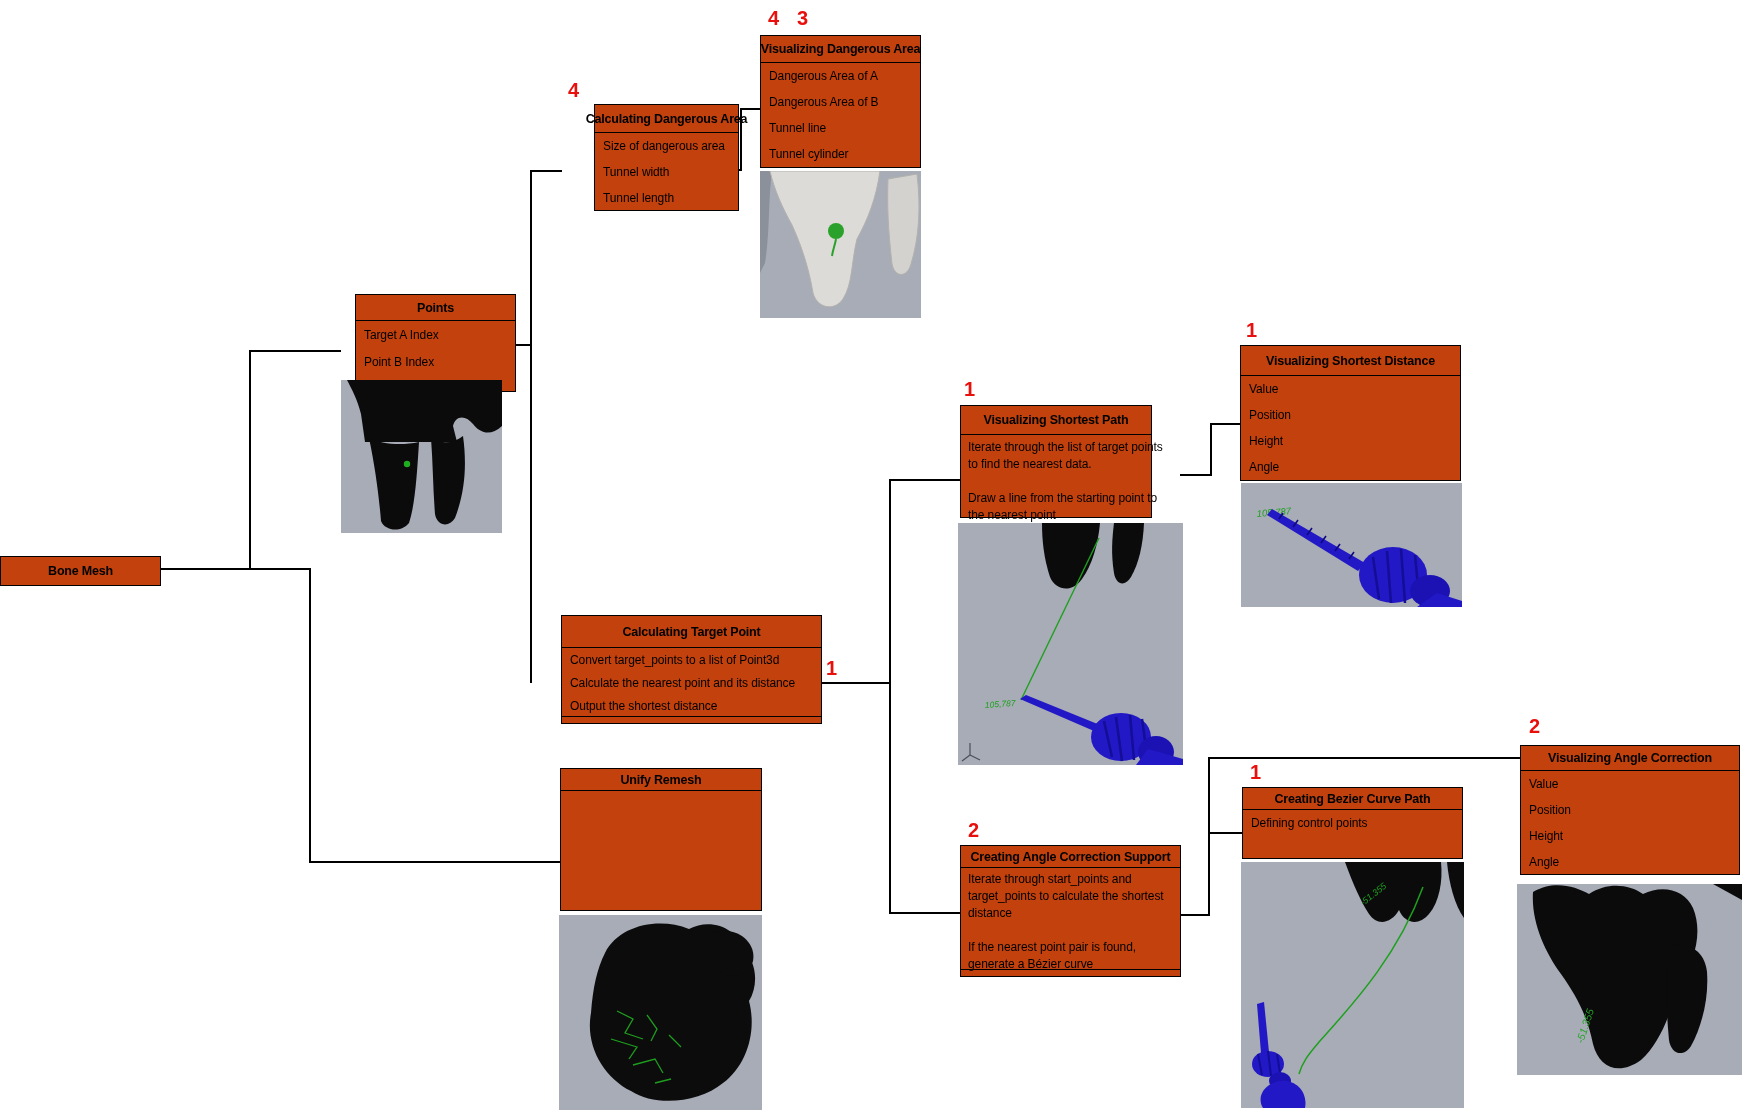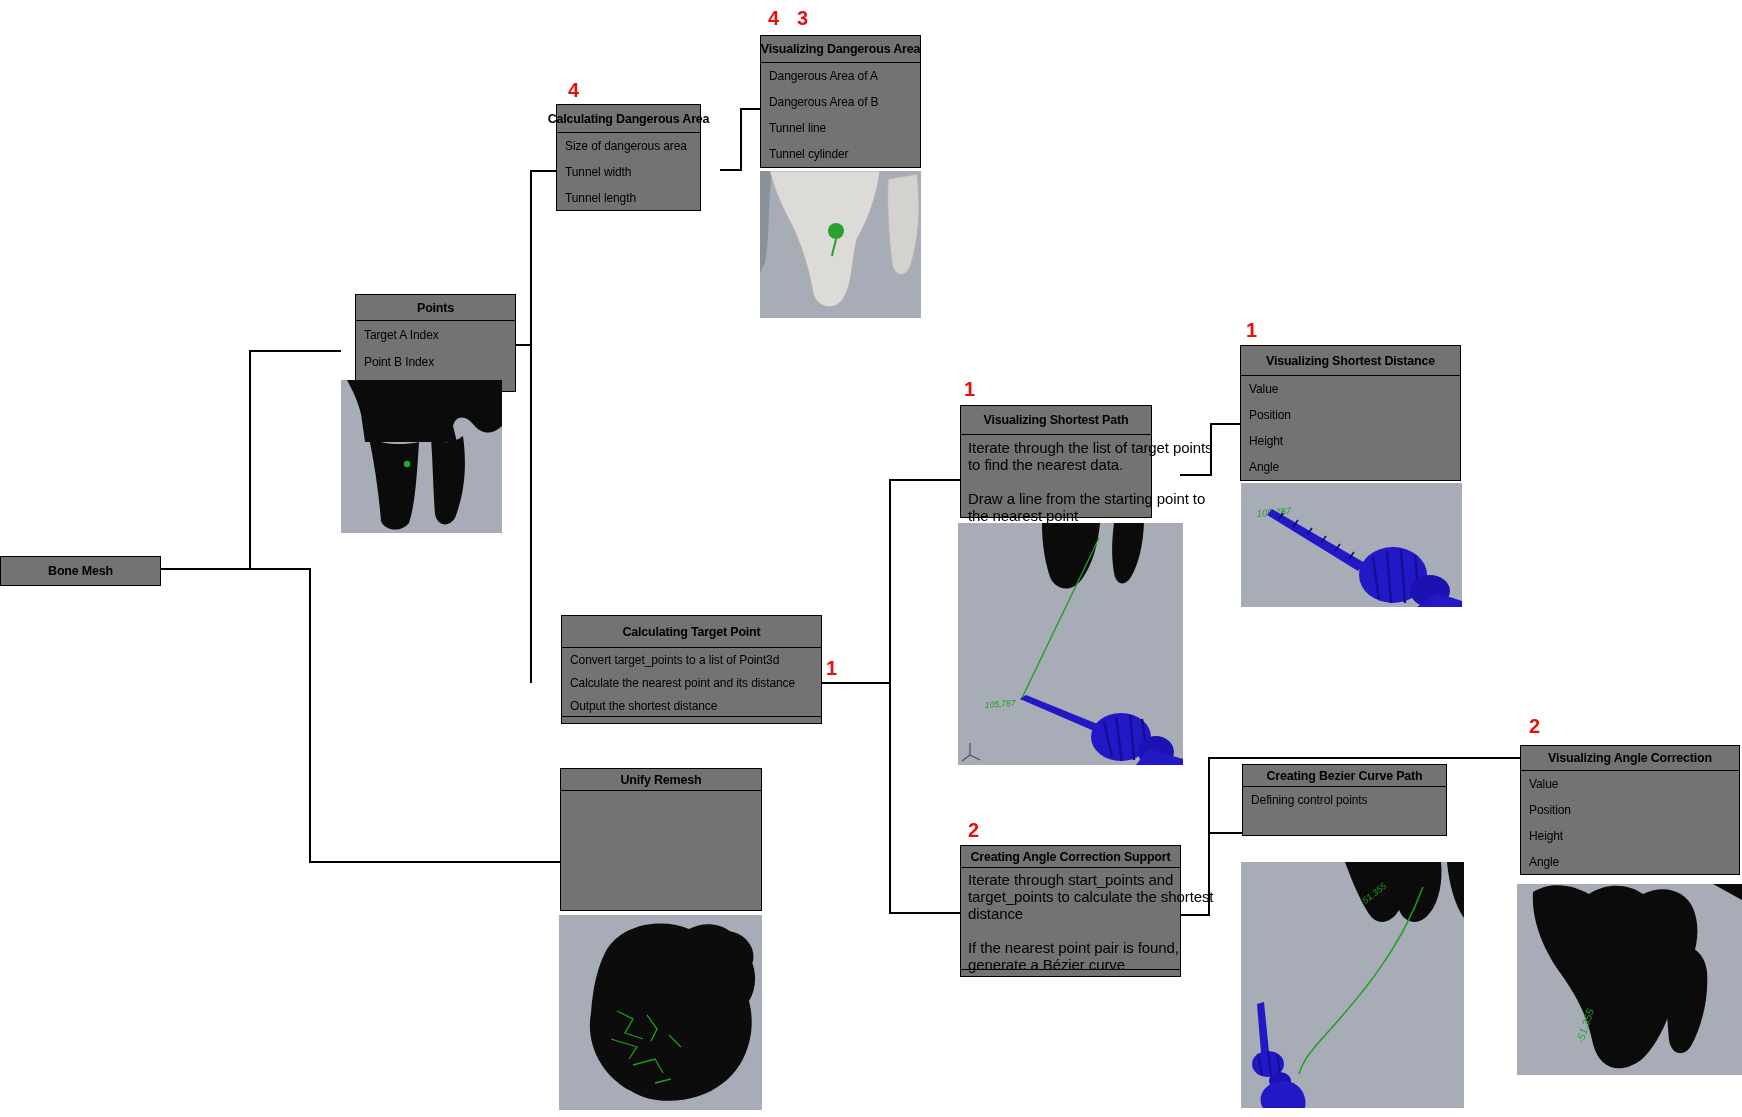--- a/index.html
+++ b/index.html
@@ -1,24 +1,24 @@
 <!DOCTYPE html>
 <html><head>
 <meta charset="utf-8">
 <style>
   html,body{margin:0;padding:0;background:#ffffff;}
   #canvas{position:relative;width:1742px;height:1117px;background:#ffffff;overflow:hidden;
           font-family:"Liberation Sans", sans-serif;color:#000;}
-  .node{position:absolute;background:#737373;border:1.5px solid #000;box-sizing:border-box;}
+  .node{position:absolute;background:#c2410c;border:1.5px solid #000;box-sizing:border-box;}
   .node .title{font-weight:bold;font-size:12.5px;letter-spacing:-0.2px;text-align:center;
                border-bottom:1px solid #000;white-space:nowrap;overflow:visible;
                display:flex;align-items:center;justify-content:center;}
   .row{font-size:12px;letter-spacing:-0.1px;padding-left:8px;white-space:nowrap;
        display:flex;align-items:center;}
-  .bl{font-size:15px;letter-spacing:-0.1px;white-space:nowrap;min-height:17px;line-height:17px;}
+  .bl{font-size:12px;letter-spacing:-0.1px;white-space:nowrap;min-height:17px;line-height:17px;}
   .body{padding:4px 7px 0 7px;}
   .footer{position:absolute;left:0;right:0;bottom:0;height:6px;border-top:1px solid #000;}
   .indent{margin-left:42px;}
   .badge{position:absolute;color:#e8100c;font-weight:bold;font-size:20px;line-height:20px;}
   .conn{position:absolute;background:#000;}
   .conn.h{height:1.5px;}
   .conn.v{width:1.5px;}
   .viewport{position:absolute;}
   .viewport svg{display:block;}
 </style>
@@ -63,21 +63,21 @@
   <div class="node" style="left:0px;top:556px;width:161px;height:30px">
     <div class="title" style="height:27px;border-bottom:none">Bone Mesh</div>
   </div>
 
   <div class="node" style="left:355px;top:294px;width:161px;height:98px">
     <div class="title" style="height:25px">Points</div>
     <div class="row" style="height:27px">Target A Index</div>
     <div class="row" style="height:27px">Point B Index</div>
   </div>
 
-  <div class="node" style="left:556px;top:104px;width:145px;height:107px">
+  <div class="node" style="left:594px;top:104px;width:145px;height:107px">
     <div class="title" style="height:27px">Calculating Dangerous Area</div>
     <div class="row" style="height:26px">Size of dangerous area</div>
     <div class="row" style="height:26px">Tunnel width</div>
     <div class="row" style="height:26px">Tunnel length</div>
   </div>
 
   <div class="node" style="left:760px;top:35px;width:161px;height:133px">
     <div class="title" style="height:26px">Visualizing Dangerous Area</div>
     <div class="row" style="height:26px">Dangerous Area of A</div>
     <div class="row" style="height:26px">Dangerous Area of B</div>
@@ -122,21 +122,21 @@
       <div class="bl">Iterate through start_points and</div>
       <div class="bl">target_points to calculate the shortest</div>
       <div class="bl">distance</div>
       <div class="bl"></div>
       <div class="bl">If the nearest point pair is found,</div>
       <div class="bl">generate a Bézier curve</div>
     </div>
     <div class="footer"></div>
   </div>
 
-  <div class="node" style="left:1242px;top:764px;width:205px;height:72px">
+  <div class="node" style="left:1242px;top:787px;width:221px;height:72px">
     <div class="title" style="height:21px">Creating Bezier Curve Path</div>
     <div class="row" style="height:26px">Defining control points</div>
   </div>
 
   <div class="node" style="left:1520px;top:745px;width:220px;height:130px">
     <div class="title" style="height:24px">Visualizing Angle Correction</div>
     <div class="row" style="height:26px">Value</div>
     <div class="row" style="height:26px">Position</div>
     <div class="row" style="height:26px">Height</div>
     <div class="row" style="height:26px">Angle</div>

